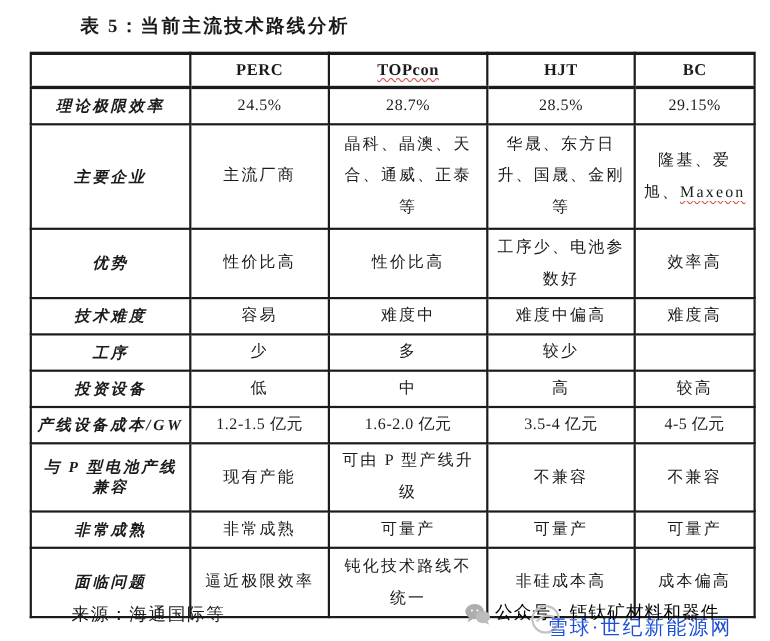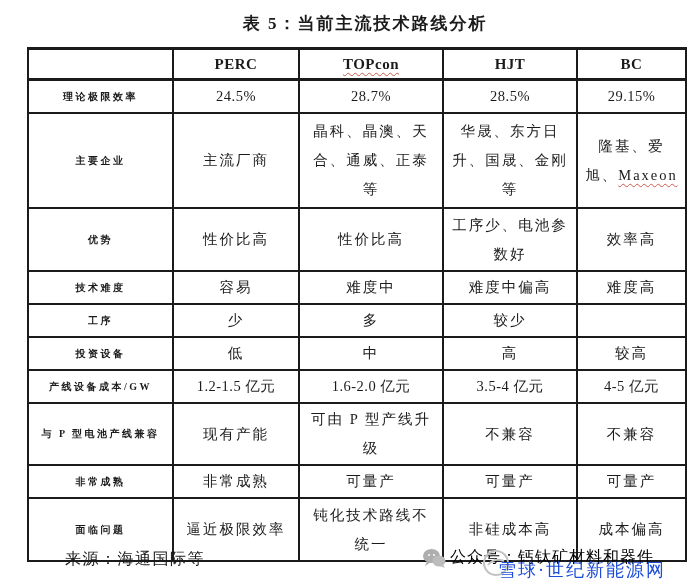--- a/index.html
+++ b/index.html
@@ -11,23 +11,23 @@
     position: relative;
     width: 700px; height: 583px;
     background: #ffffff;
     color: #1b1b1b;
     overflow: hidden;
   }
   .title {
     position: absolute;
     top: 12px; left: 0;
     width: 700px;
-    padding-left: 30px;
+    padding-left: 73px;
     box-sizing: border-box;
-    text-align: center;
+    text-align: left;
     font-size: 17px;
     font-weight: bold;
     letter-spacing: 2px;
     margin: 0;
   }
   table.tech {
     position: absolute;
     left: 27px; top: 47px;
     width: 658px;
     border-collapse: collapse;
@@ -44,23 +44,24 @@
     overflow: hidden;
   }
   table.tech thead th {
     border-bottom-width: 3px;
     font-weight: bold;
     font-size: 15px;
     letter-spacing: 0.5px;
   }
   table.tech tbody th {
     font-weight: bold;
-    font-size: 10px;
+    font-size: 14px;
     letter-spacing: 2.5px;
     padding: 1px 3px;
+    font-style: italic;
   }
   table.tech tbody td {
     font-weight: normal;
     font-size: 14.5px;
     letter-spacing: 2px;
     line-height: 2;
   }
   table.tech tbody td.num {
     letter-spacing: 0.5px;
   }

